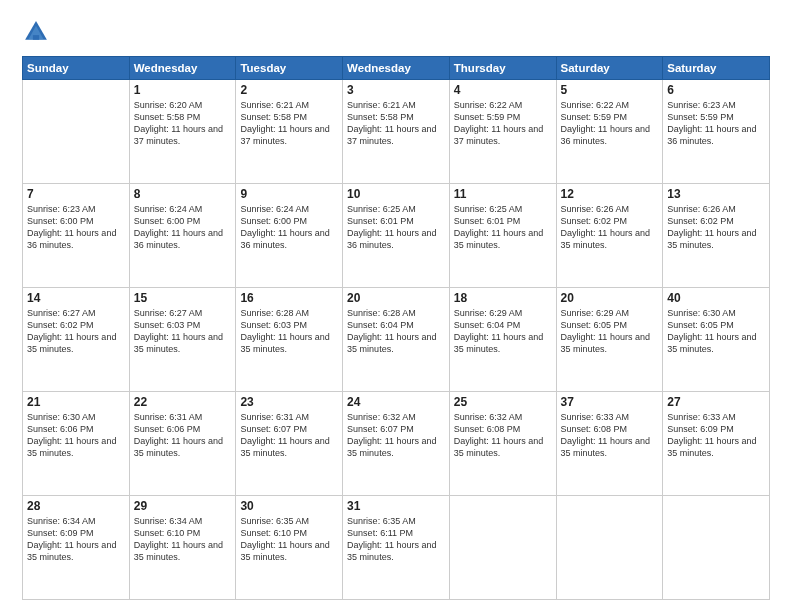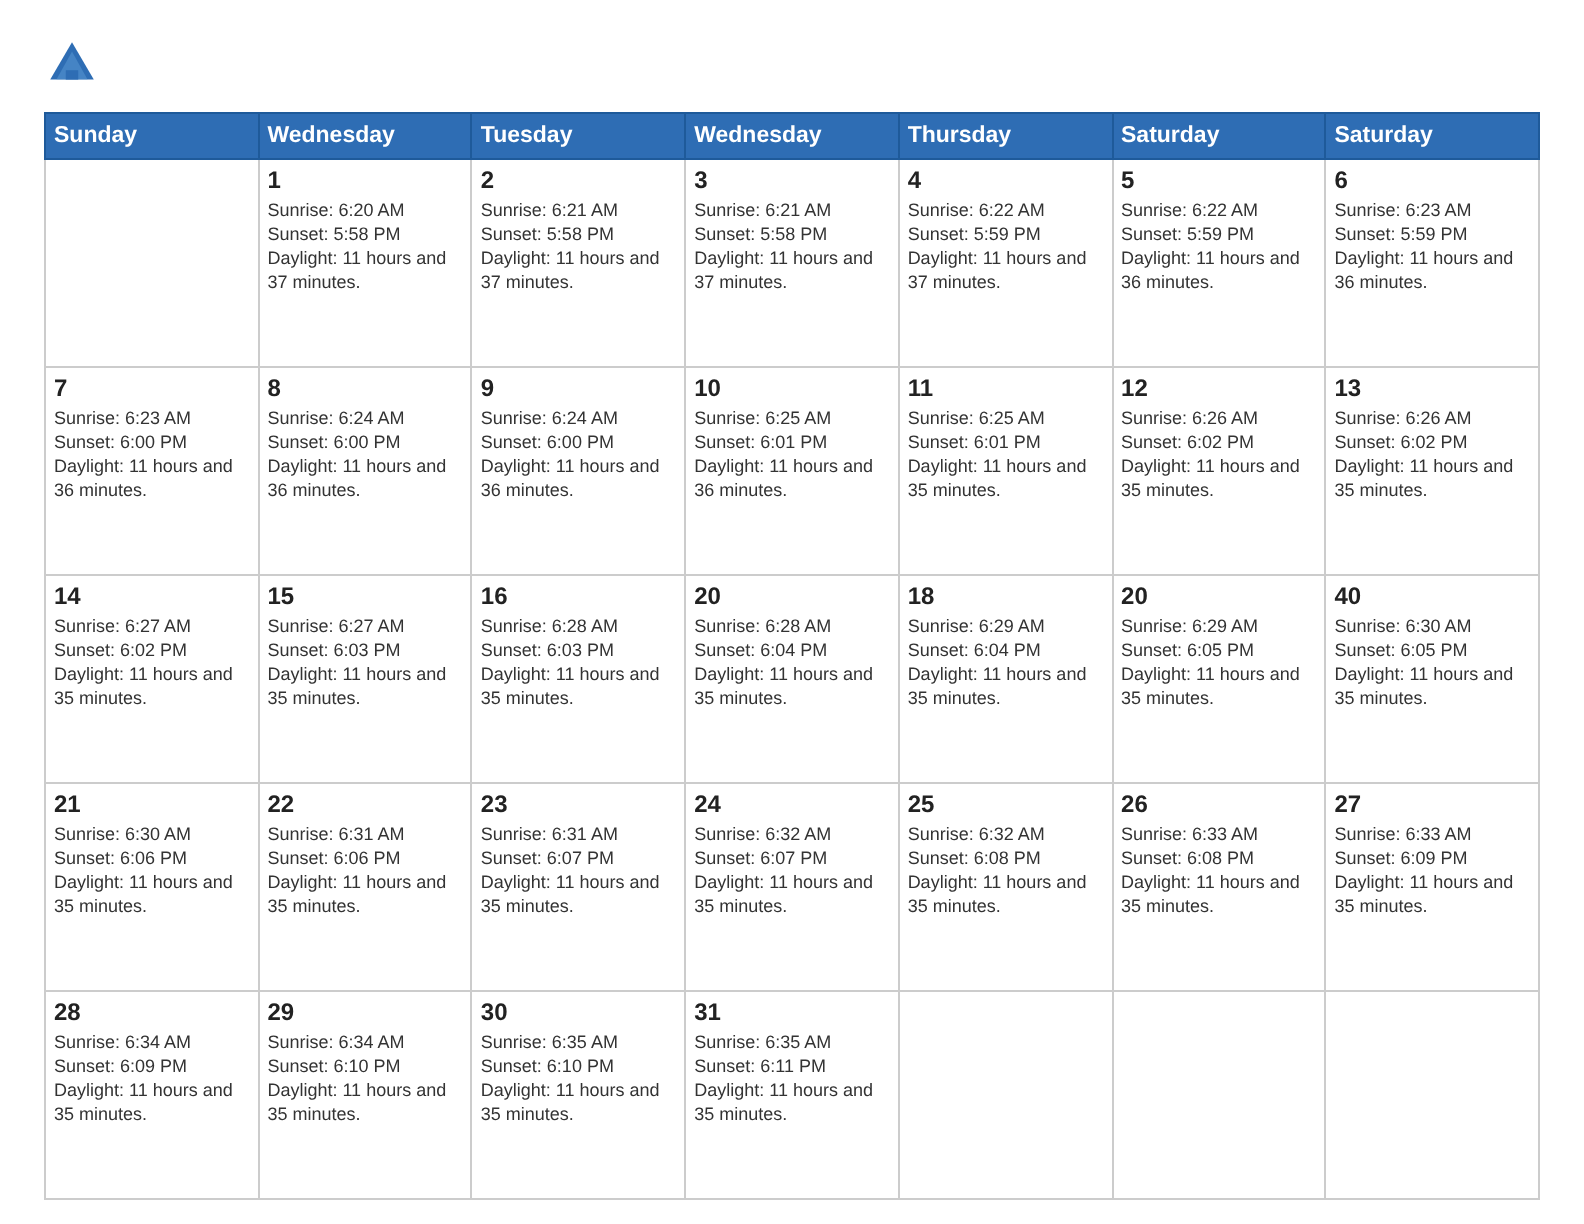--- a/index.html
+++ b/index.html
@@ -239,21 +239,21 @@
           </td>
           <td>
             <span class="day-number">24</span>
             <div class="day-info">Sunrise: 6:32 AM<br>Sunset: 6:07 PM<br>Daylight: 11 hours and 35 minutes.</div>
           </td>
           <td>
             <span class="day-number">25</span>
             <div class="day-info">Sunrise: 6:32 AM<br>Sunset: 6:08 PM<br>Daylight: 11 hours and 35 minutes.</div>
           </td>
           <td>
-            <span class="day-number">26</span>
+            <span class="day-number">37</span>
             <div class="day-info">Sunrise: 6:33 AM<br>Sunset: 6:08 PM<br>Daylight: 11 hours and 35 minutes.</div>
           </td>
           <td>
             <span class="day-number">27</span>
             <div class="day-info">Sunrise: 6:33 AM<br>Sunset: 6:09 PM<br>Daylight: 11 hours and 35 minutes.</div>
           </td>
         </tr>
         <tr>
           <td>
             <span class="day-number">28</span>

